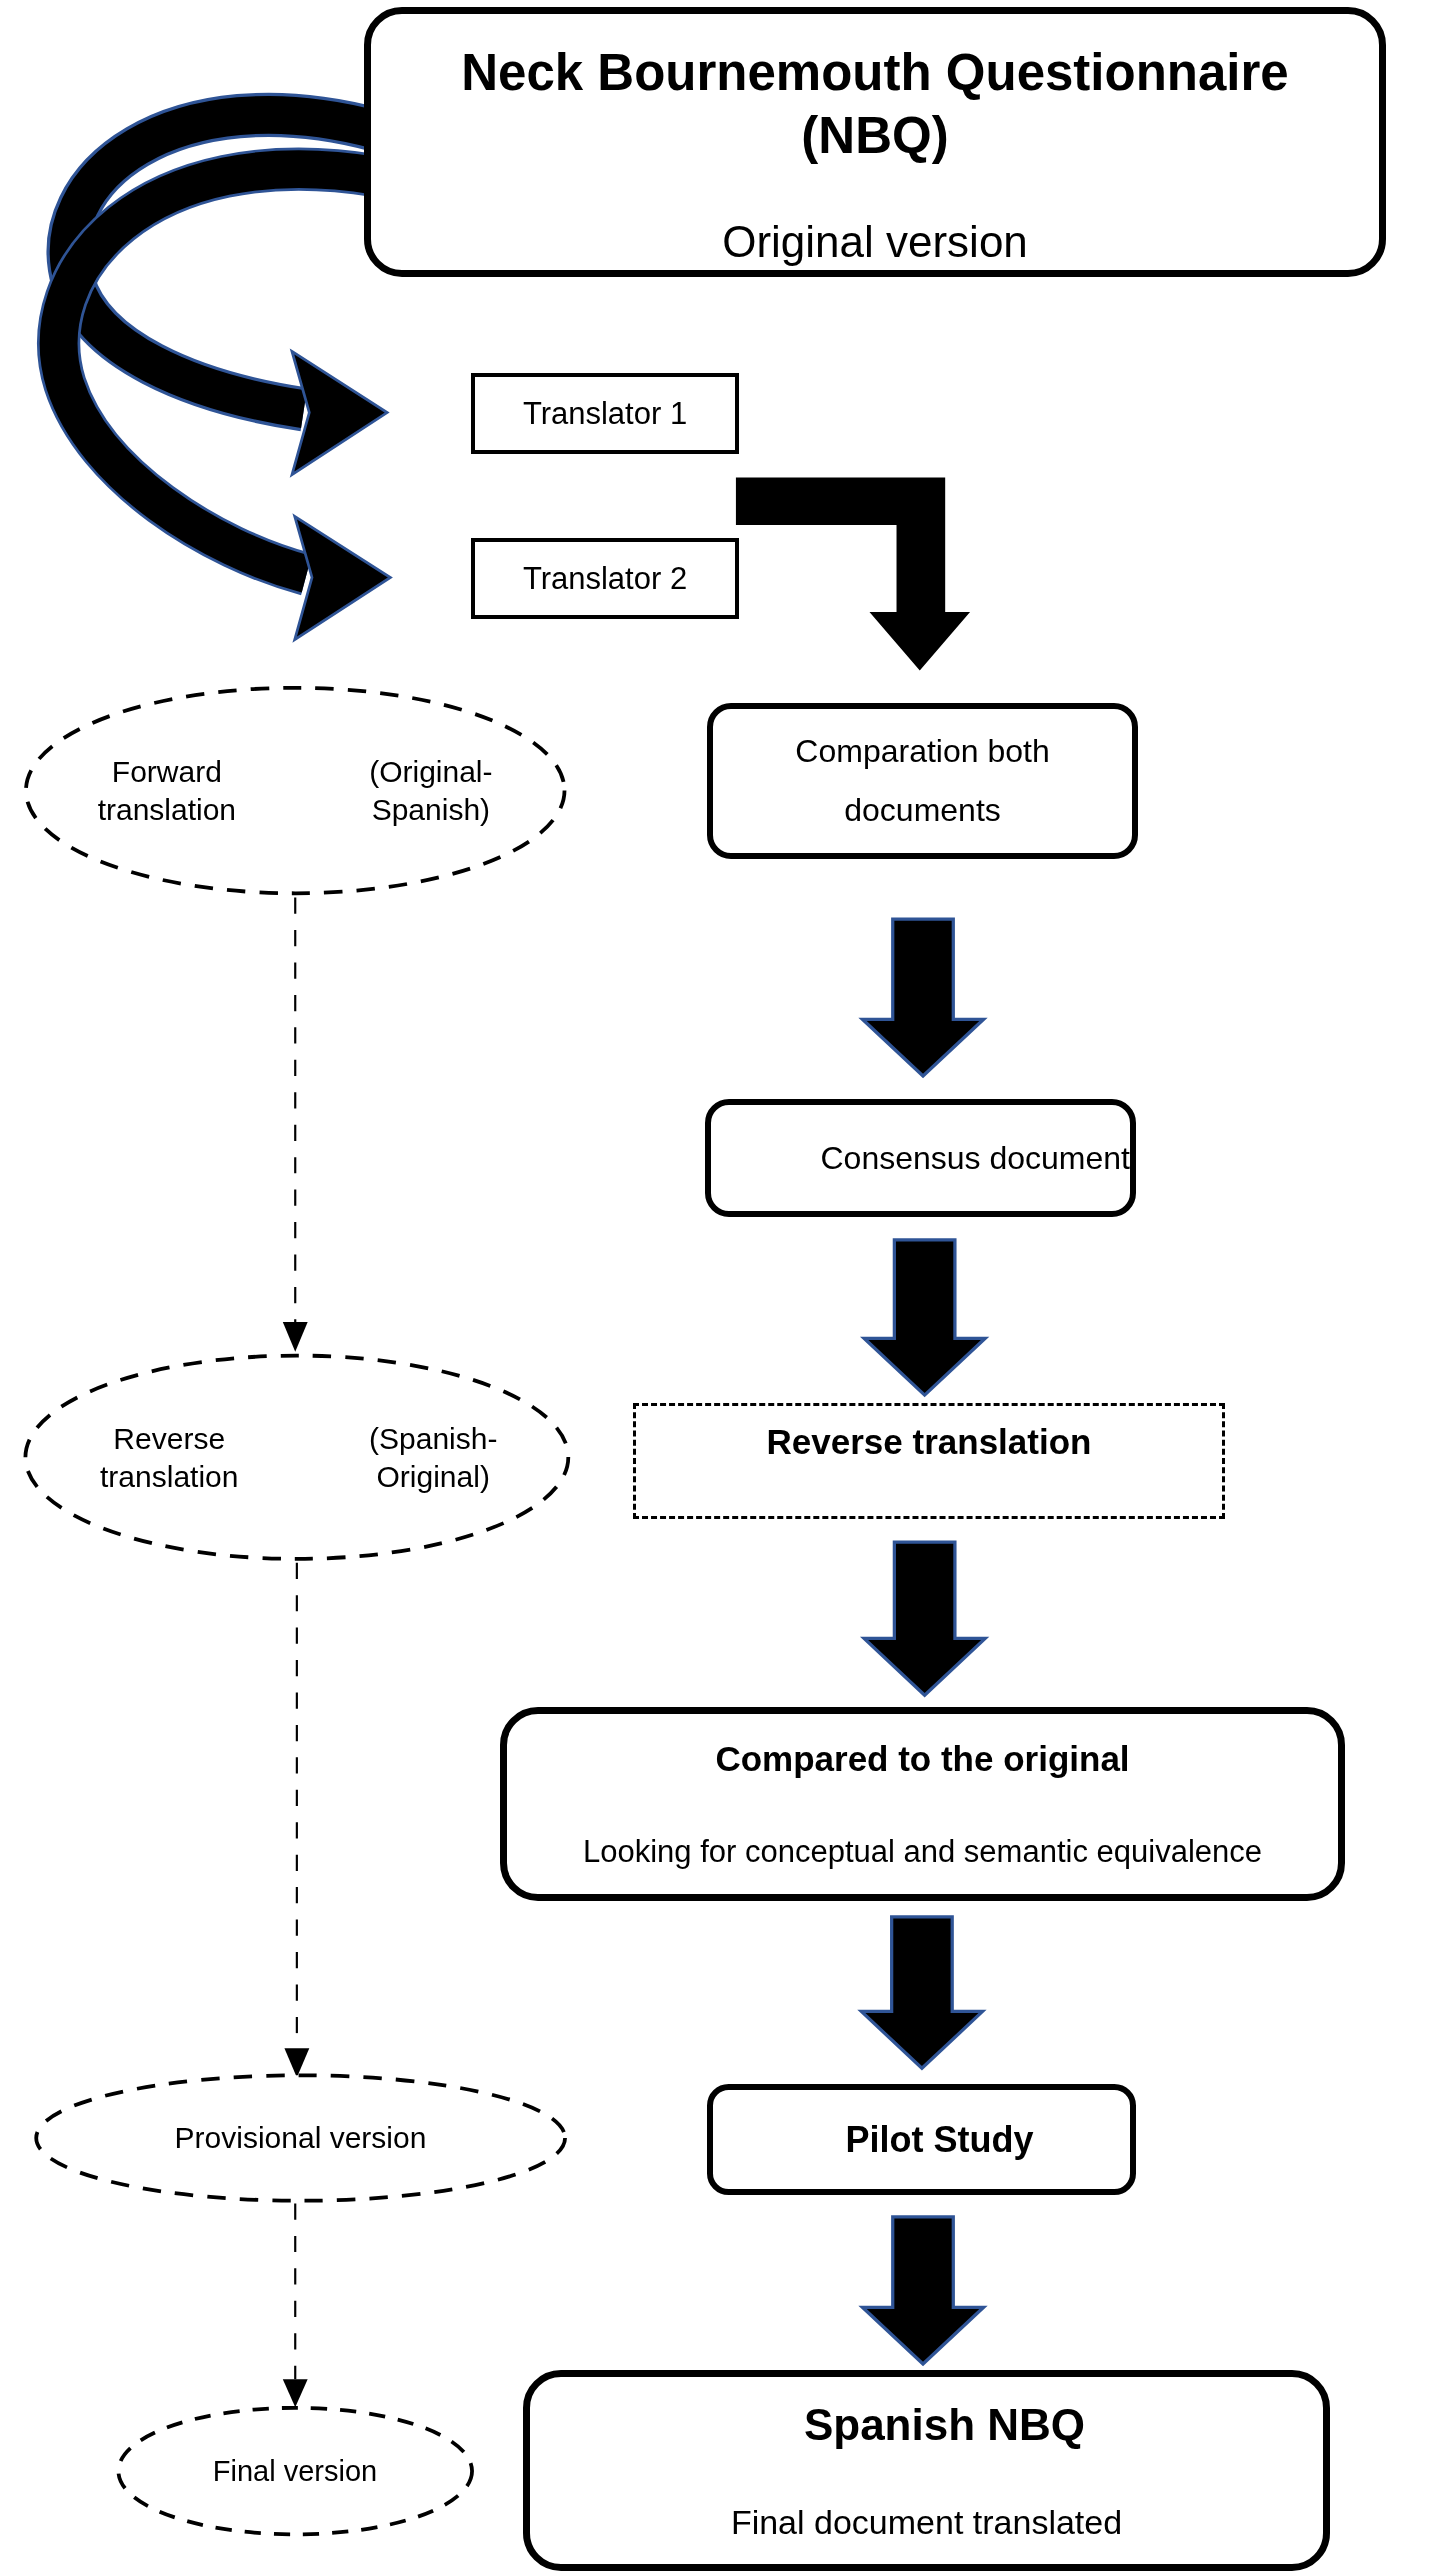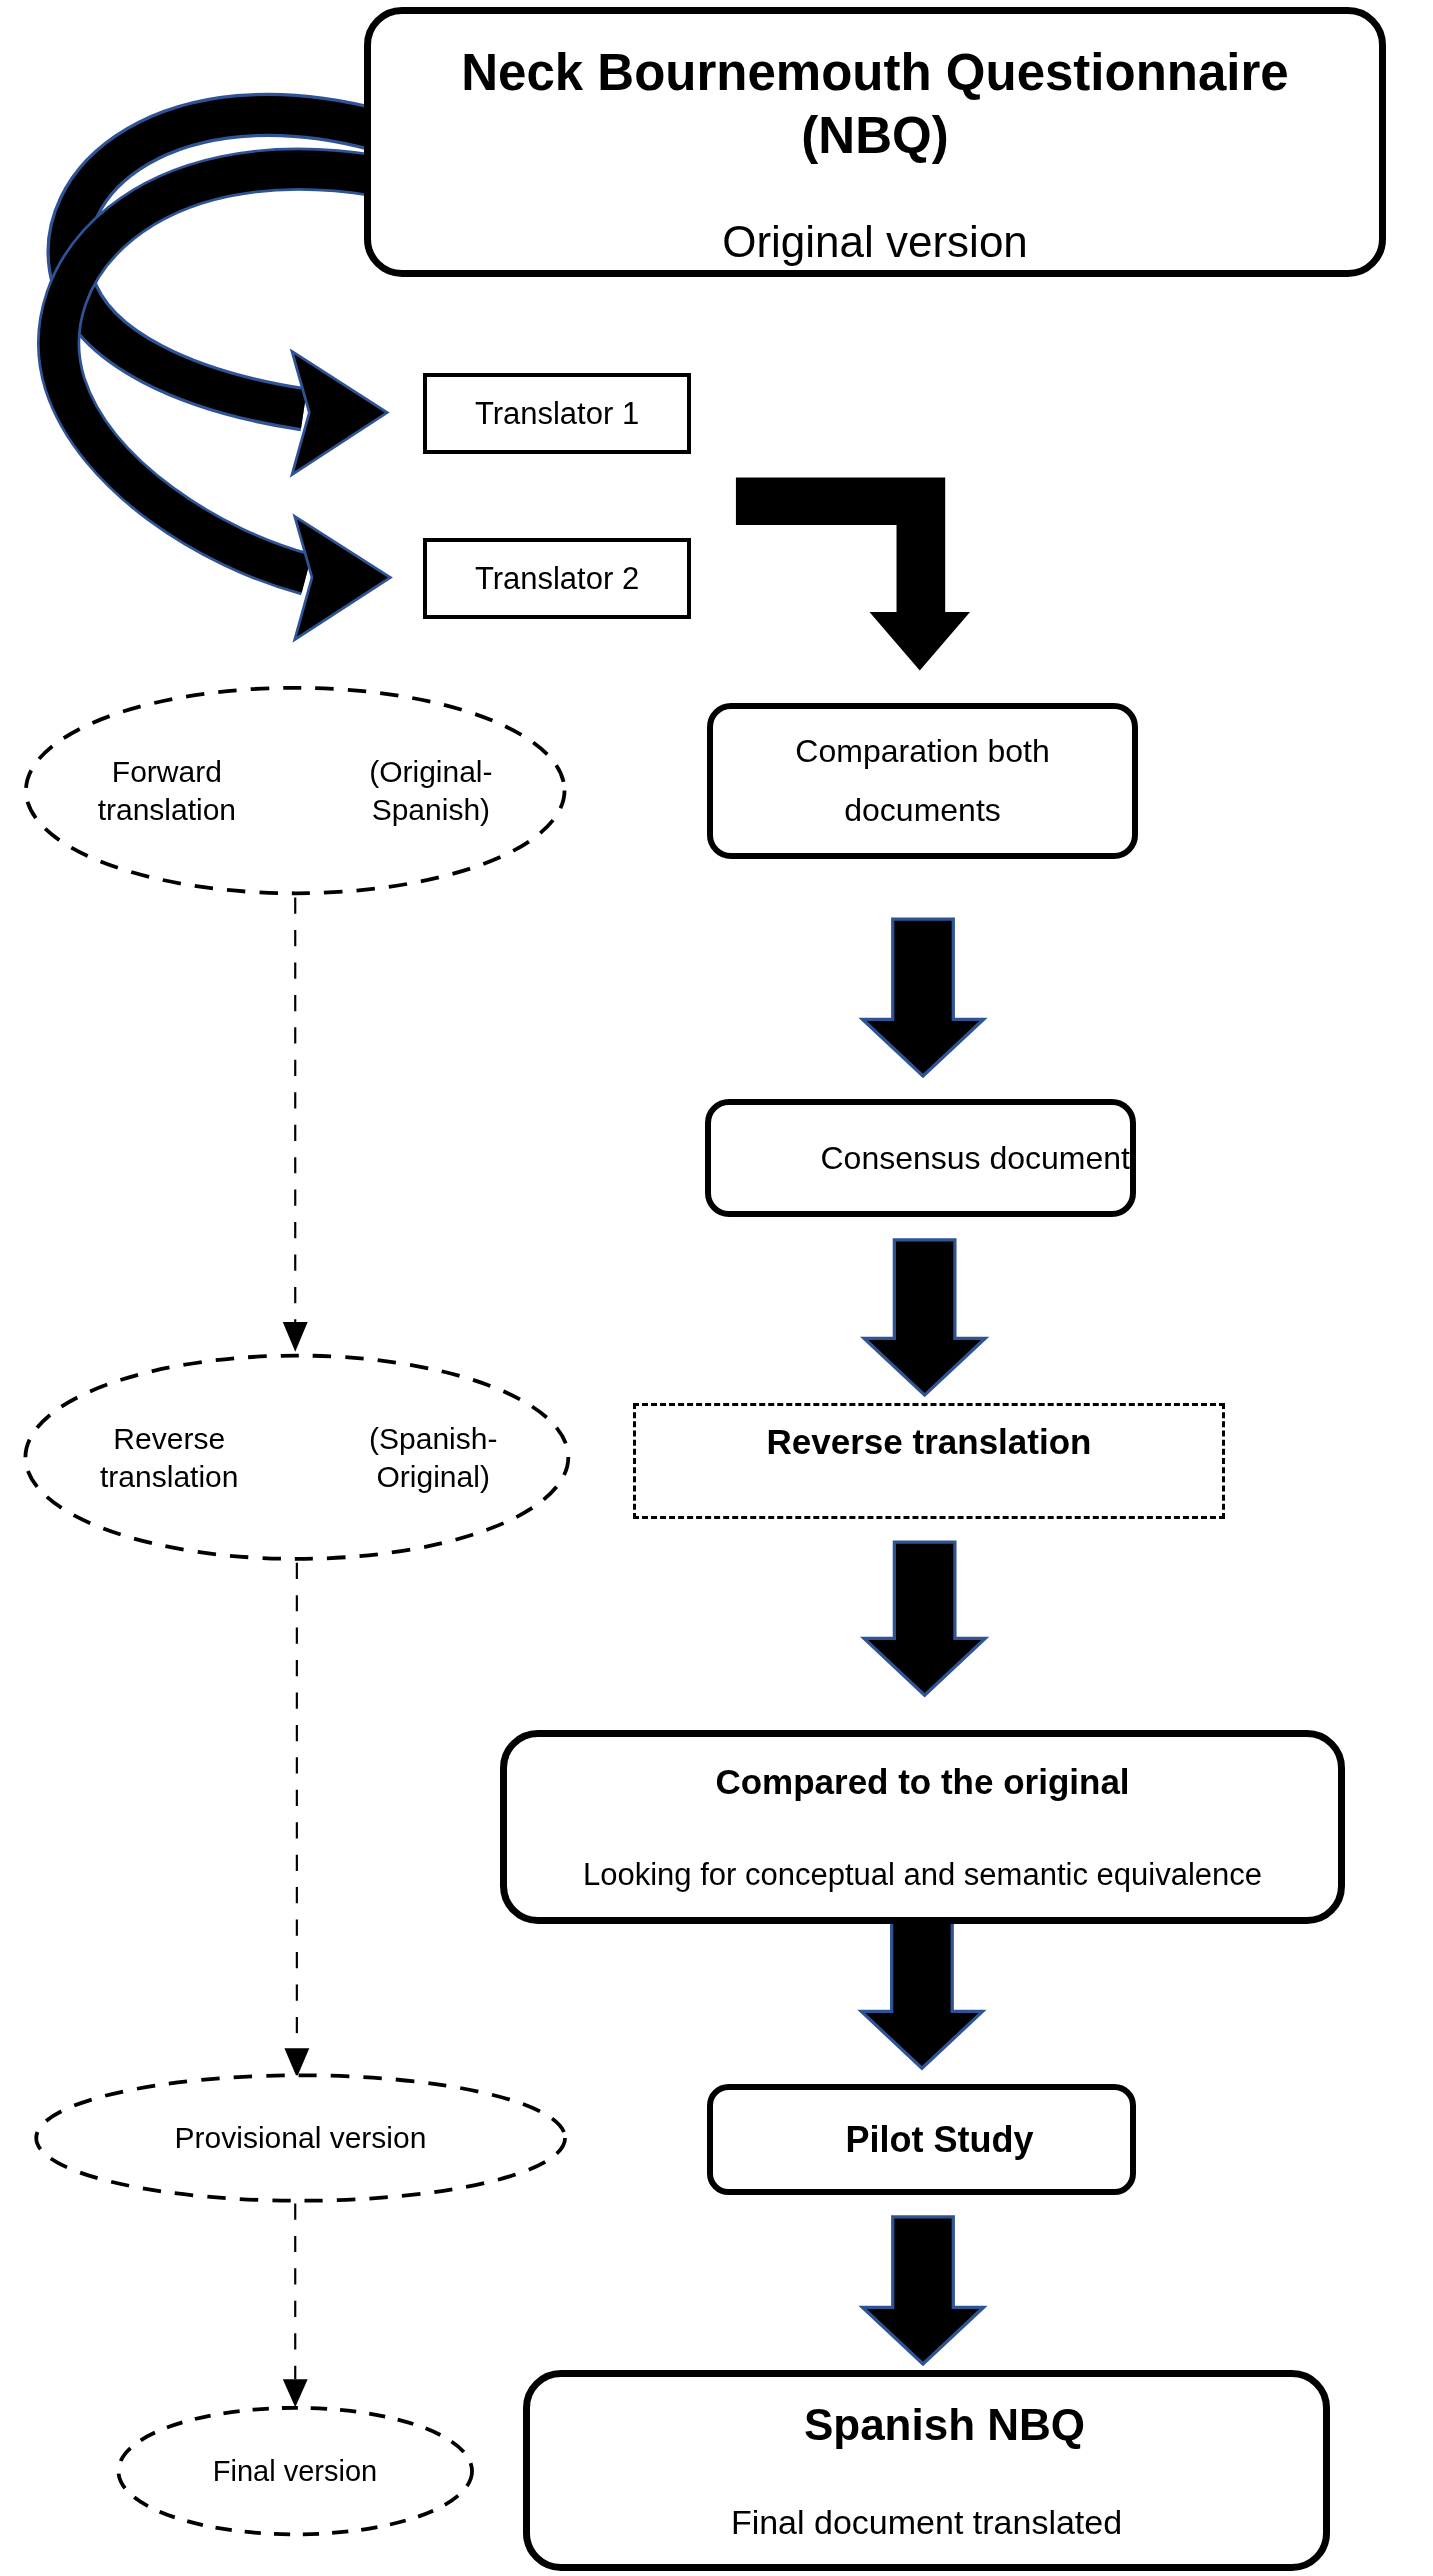--- a/index.html
+++ b/index.html
@@ -27,21 +27,21 @@
     background:var(--bg);
     display:flex;
     flex-direction:column;
     align-items:center;
     justify-content:center;
     text-align:center;
     z-index:2;
   }
   .rounded-lg{border:7.6px solid var(--ink);border-radius:38px;}
   .rounded-md{border:6px solid var(--ink);border-radius:24px;}
-  .sharp{border:4.3px solid var(--ink);}
+  .sharp{border:4.3px solid var(--ink);margin-left:48px;}
   .dashed-rect{border:3.8px dashed var(--ink);}
   .ellipse-label{
     position:absolute;
     display:flex;
     flex-direction:row;
     align-items:center;
     justify-content:center;
     text-align:center;
     z-index:2;
     background:transparent;
@@ -127,21 +127,21 @@
   </div>
 
   <div class="node rounded-md" style="left:705px;top:1099px;width:431px;height:118px;align-items:flex-end;">
     <div class="t-node" style="line-height:1.2;">Consensus document</div>
   </div>
 
   <div class="node dashed-rect" style="left:633px;top:1403px;width:592px;height:116px;justify-content:flex-start;padding-top:15px;">
     <div class="t-bold-md">Reverse translation</div>
   </div>
 
-  <div class="node rounded-lg" style="left:500px;top:1707px;width:845px;height:194px;border-width:7px;gap:53px;margin-top:23px;">
+  <div class="node rounded-lg" style="left:500px;top:1707px;width:845px;height:194px;border-width:7px;gap:53px;">
     <div class="t-bold-md">Compared to the original</div>
     <div class="t-node-sm">Looking for conceptual and semantic equivalence</div>
   </div>
 
   <div class="node rounded-md" style="left:707px;top:2084px;width:429px;height:111px;border-radius:21.6px;padding-left:36px;">
     <div class="t-bold-md" style="font-size:36px;">Pilot Study</div>
   </div>
 
   <div class="node rounded-lg" style="left:523px;top:2370px;width:807px;height:201px;border-width:7px;gap:50px;">
     <div class="t-bold-lg">Spanish NBQ</div>

